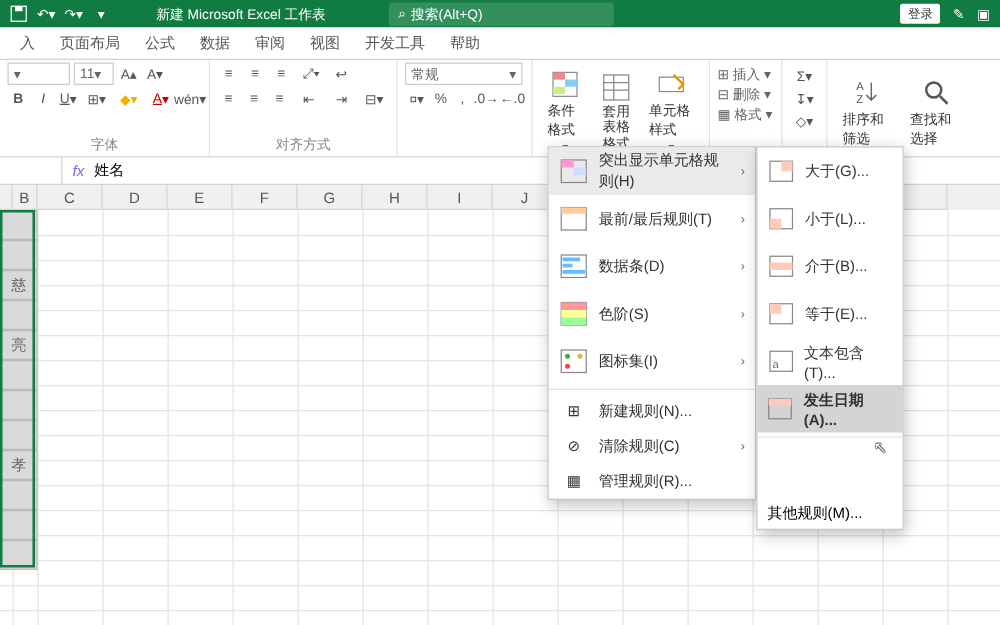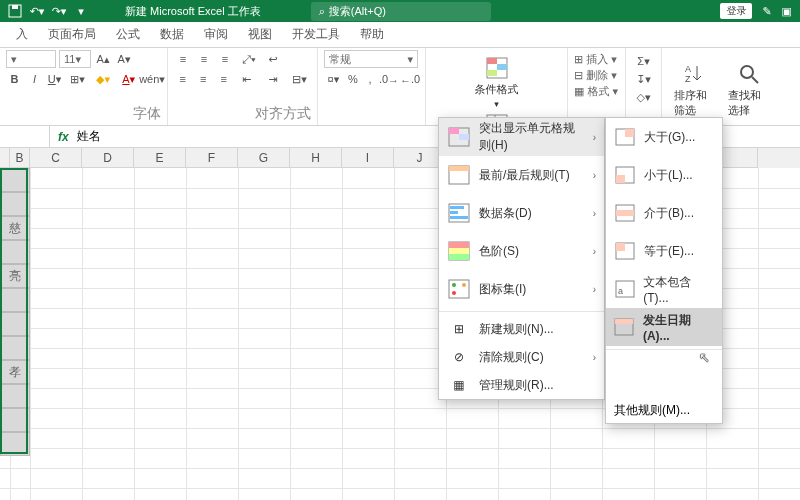--- a/index.html
+++ b/index.html
@@ -12,32 +12,32 @@
 .titlebar .search { margin-left: 50px; background: rgba(255,255,255,0.15); border-radius: 3px; padding: 2px 8px; width: 180px; display: flex; align-items: center; gap: 4px; }
 .titlebar .right { margin-left: auto; display: flex; align-items: center; gap: 10px; padding-right: 8px; }
 .login-btn { background: #fff; color: #333; padding: 1px 6px; border-radius: 2px; font-size: 10px; }
 
 .tabs { background: #fff; height: 26px; display: flex; align-items: flex-end; padding: 0 6px; border-bottom: 1px solid #d4d4d4; font-size: 12px; }
 .tabs .tab { padding: 4px 10px; color: #555; }
 
 .ribbon { background: #fff; height: 78px; display: flex; border-bottom: 1px solid #d4d4d4; }
 .ribbon-group { border-right: 1px solid #e4e4e4; display: flex; flex-direction: column; padding: 2px 6px 0; }
 .ribbon-group .controls { flex: 1; display: flex; flex-direction: column; gap: 2px; font-size: 11px; color: #666; }
-.ribbon-group .label { text-align: right; font-size: 14px; color: #888; padding: 2px 0; }
+.ribbon-group .label { text-align: center; font-size: 11px; color: #888; padding: 2px 0; }
 .rrow { display: flex; gap: 3px; align-items: center; }
 .ritem { width: 18px; height: 18px; display: flex; align-items: center; justify-content: center; color: #555; font-size: 11px; border: 1px solid transparent; }
 .ritem.box { width: 24px; }
 .sel { border: 1px solid #ccc; padding: 0 4px; height: 18px; display: flex; align-items: center; font-size: 11px; min-width: 30px; }
 
 .big-btn { display: flex; flex-direction: column; align-items: center; justify-content: center; padding: 2px 6px; font-size: 11px; color: #333; gap: 2px; }
 .big-btn .ico { width: 24px; height: 24px; }
 
 .formula-bar { height: 22px; border-bottom: 1px solid #d4d4d4; display: flex; align-items: center; font-size: 12px; }
 .formula-bar .cell-ref { width: 50px; padding: 0 6px; border-right: 1px solid #d4d4d4; height: 100%; display: flex; align-items: center; }
-.formula-bar .fx { padding: 0 8px; font-style: italic; color: #15803d; font-weight: bold; }
+.formula-bar .fx { padding: 0 8px; font-style: italic; color: #8b5cf6; }
 
 .sheet { position: relative; }
 .col-headers { display: flex; height: 20px; background: #f0f0f0; }
 .col-h { border-right: 1px solid #d4d4d4; border-bottom: 1px solid #d4d4d4; text-align: center; font-size: 12px; color: #555; display: flex; align-items: center; justify-content: center; }
 .grid-area { position: relative; background: #fff; }
 .gridlines { position: absolute; inset: 0; }
 .vline { position: absolute; top: 0; bottom: 0; width: 1px; background: #e4e4e4; }
 .hline { position: absolute; left: 0; right: 0; height: 1px; background: #e4e4e4; }
 .selcell { position: absolute; background: #d9d9d9; border: 1px solid #bbb; font-size: 12px; display: flex; align-items: center; justify-content: center; color: #666; }
 .selborder { position: absolute; border: 2px solid #107c41; }
@@ -157,21 +157,21 @@
       <div class="rrow">
         <span class="ritem box">¤▾</span>
         <span class="ritem">%</span>
         <span class="ritem">,</span>
         <span class="ritem">.0→</span>
         <span class="ritem">←.0</span>
       </div>
     </div>
   </div>
 
-  <div class="ribbon-group" style="width:142px;flex-direction:column;padding-top:6px">
+  <div class="ribbon-group" style="width:142px;flex-direction:row;padding-top:6px">
     <div class="big-btn">
       <svg class="ico" viewBox="0 0 24 24">
           <rect x="2" y="2" width="20" height="20" fill="none" stroke="#888"></rect>
           <rect x="2" y="2" width="10" height="6" fill="#e88"></rect>
           <rect x="12" y="8" width="10" height="6" fill="#8ce"></rect>
           <rect x="2" y="14" width="10" height="6" fill="#ce8"></rect>
         </svg>
       <span>条件格式</span>
         <span style="font-size:9px">▾</span>
     </div>

